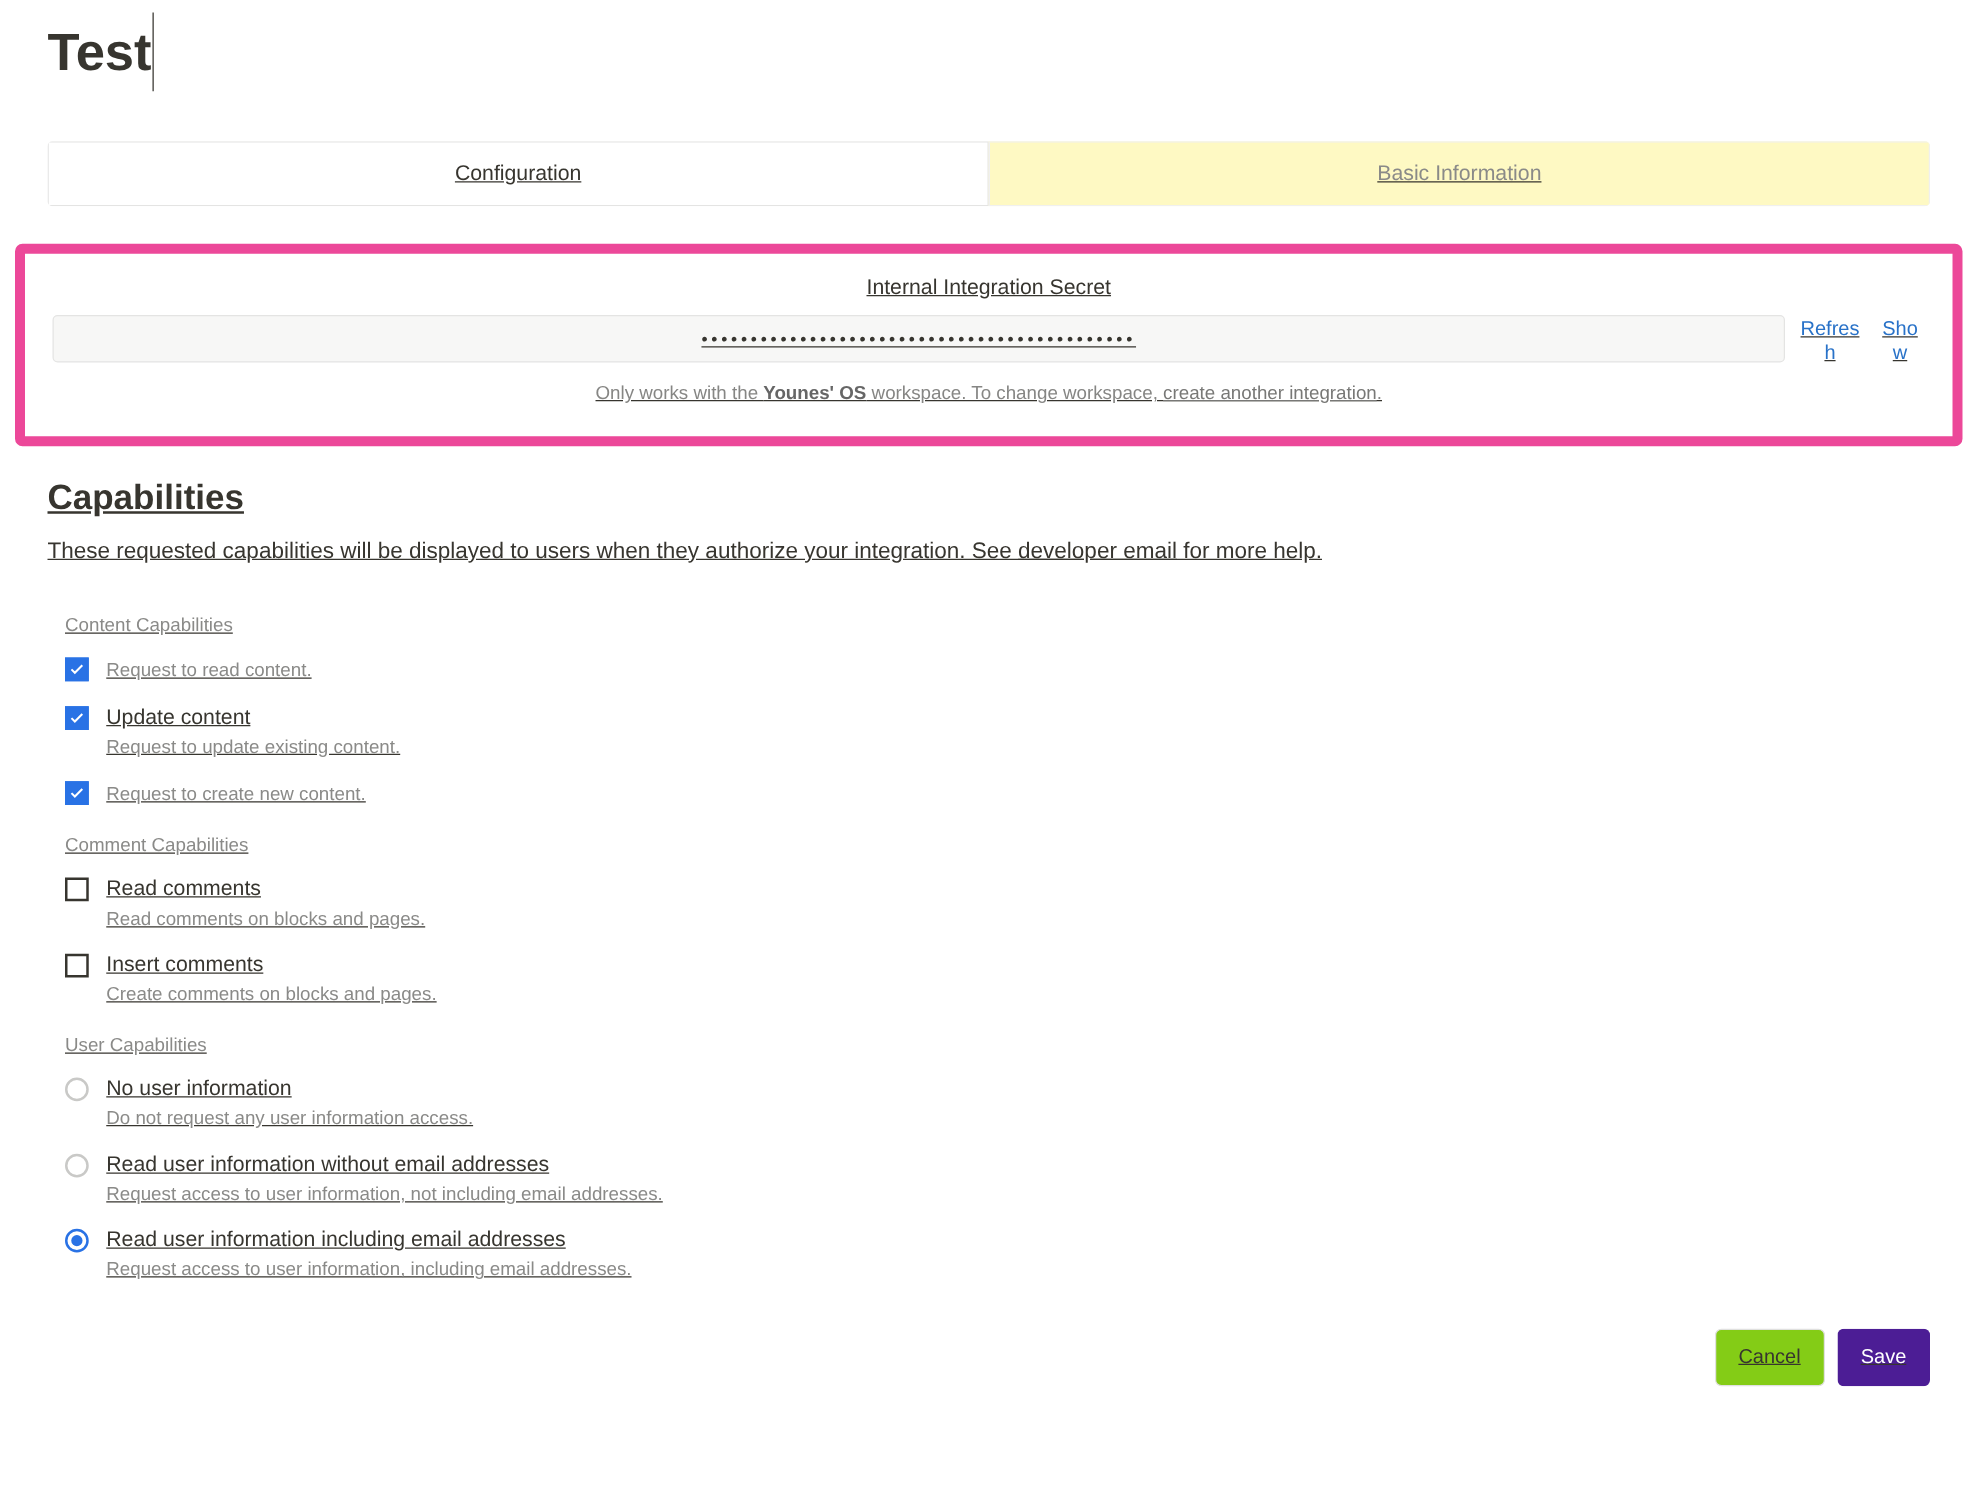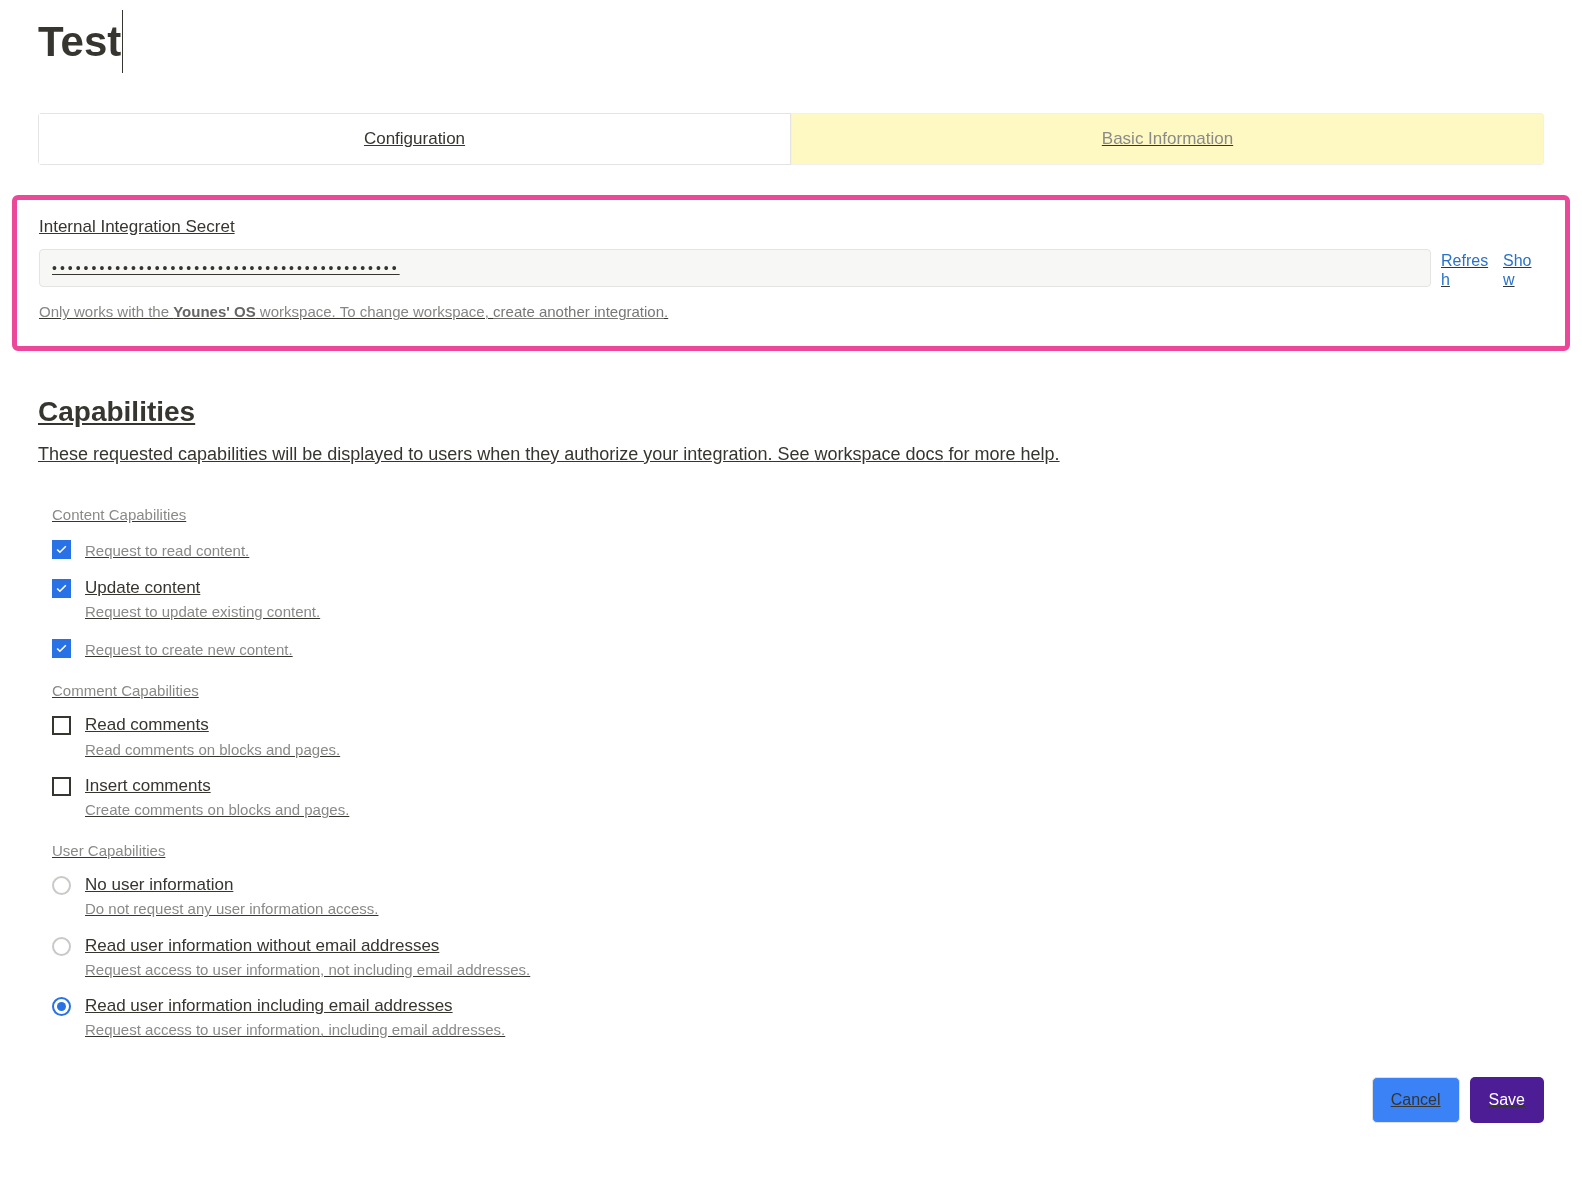--- a/index.html
+++ b/index.html
@@ -40,24 +40,25 @@
     background: #ffffff;
     border: 1px solid #e4e4e3;
     color: #37352f;
   }
   .tab.inactive {
     background: #fef9c3;
     border: 1px solid #f0f0ef;
     color: #8a8a88;
   }
   .highlight-box {
-    border: 5px solid #ec4899;
+    border: 8px solid #ec4899;
     border-radius: 6px;
     padding: 14px 22px 22px 22px;
-    margin: 0 -26px 40px -26px;
+    margin: 0 -26px 20px -26px;
+    text-align: center;
   }
   .secret-label {
     font-size: 17px;
     margin-bottom: 10px;
   }
   .secret-row {
     display: flex;
     align-items: stretch;
     gap: 10px;
   }
@@ -153,21 +154,21 @@
     gap:10px; margin-top:35px;
   }
   .btn {
     padding: 10px 18px;
     border-radius:5px;
     font-size:16px;
     font-weight:500;
     cursor:pointer;
     border:1px solid transparent;
   }
-  .btn-cancel { background:#3b82f6; border-color:#e0e0df; color:#37352f;}
+  .btn-cancel { background:#84cc16; border-color:#e0e0df; color:#37352f;}
   .btn-save { background:#4c1d95; color:#fff;}
 </style>
 </head>
 <body>
 
 <div class="page">
   <div class="page-title">Test</div>
 
   <div class="tabs">
     <div class="tab active">Configuration</div>
@@ -181,21 +182,21 @@
       <div class="secret-link">Refresh</div>
       <div class="secret-link" style="width:40px">Show</div>
     </div>
     <div class="helper">
       <span>Only works with the </span><strong>Younes' OS</strong><span> workspace. To change workspace, </span><a>create another integration</a><span>.</span>
     </div>
   </div>
 
   <div class="section-title">Capabilities</div>
   <div class="section-desc">
-    <span>These requested capabilities will be displayed to users when they authorize your integration. See </span><a>workspace docs</a><span> for more help.</span>
+    <span>These requested capabilities will be displayed to users when they authorize your integration. See </span><a>developer email</a><span> for more help.</span>
   </div>
 
   <div class="caps-block">
     <div class="group-label">Content Capabilities</div>
 
     <div class="opt-row">
       <div class="chk checked">
         <svg width="13" height="13" viewBox="0 0 24 24" fill="none" stroke-width="3">
             <polyline points="4 12 9 17 20 6"></polyline>
           </svg>

